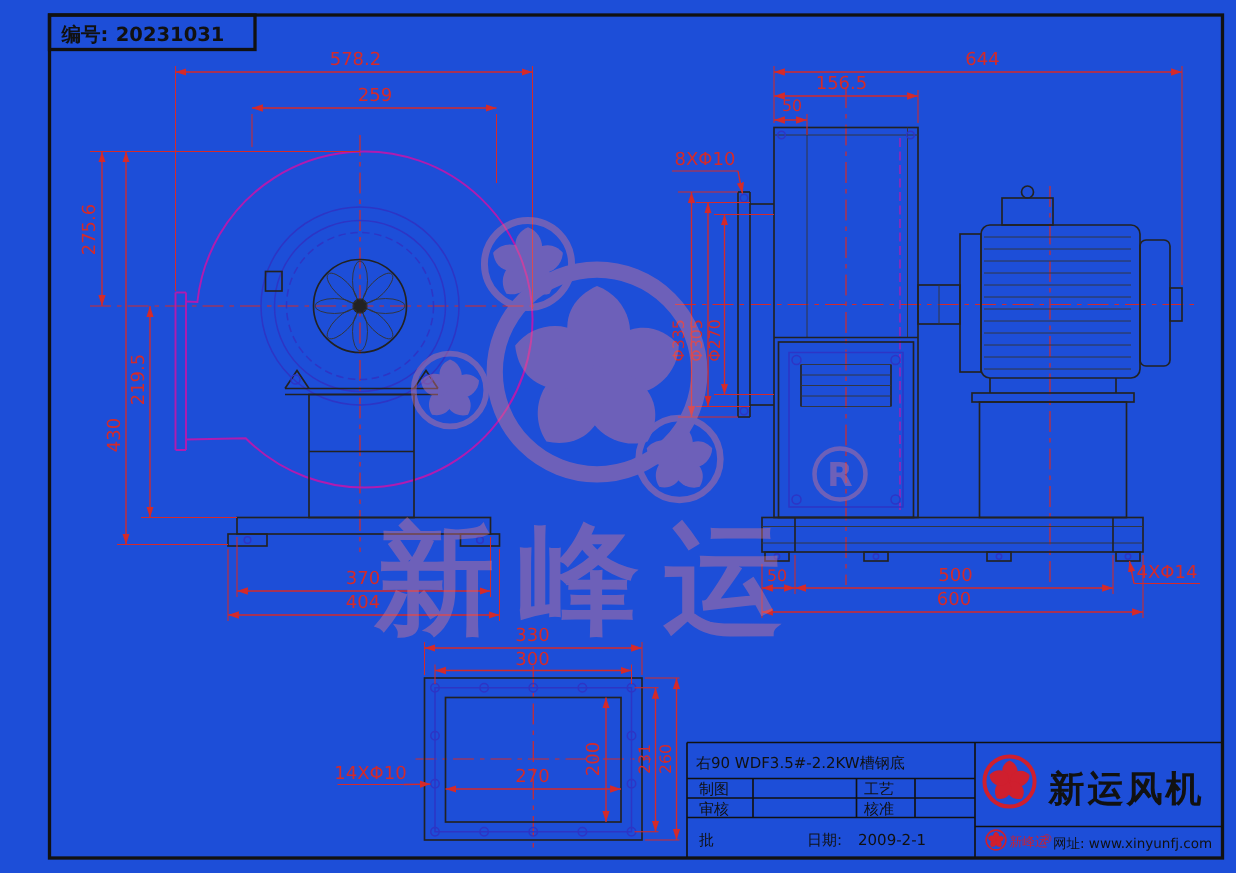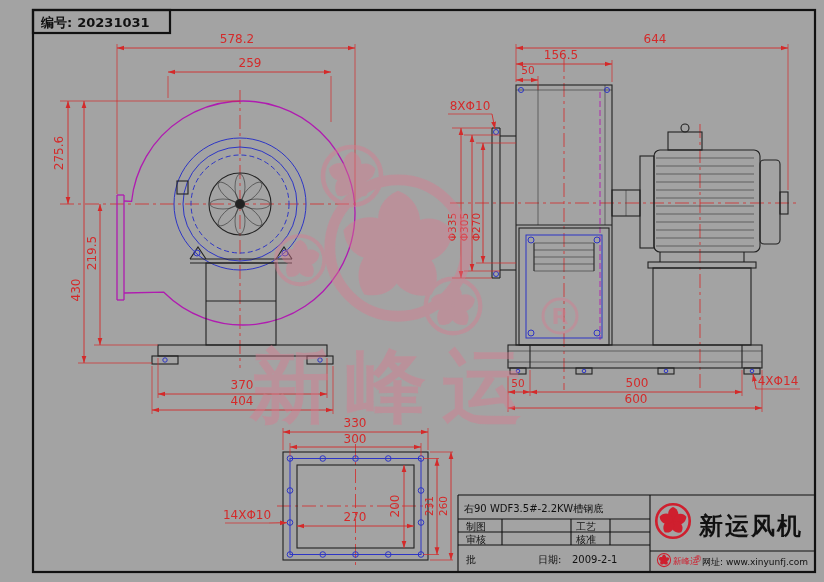--- a/index.html
+++ b/index.html
@@ -1,16 +1,16 @@
 <!DOCTYPE html>
 <html><head>
 <meta charset="utf-8">
 <style>
   html,body{margin:0;padding:0;background:#fff;}
-  #stage{position:relative;width:824px;height:582px;background:#a3a3a3;overflow:hidden;}
+  #stage{position:relative;width:824px;height:582px;background:#1d4ed8;overflow:hidden;}
   svg{position:absolute;left:0;top:0;}
   svg text{font-family:"DejaVu Sans","Liberation Sans",sans-serif;}
   .k{stroke:#222;fill:none;stroke-width:1.1;}
   .kt{stroke:#333;fill:none;stroke-width:0.6;}
   .m{stroke:#b01bb0;fill:none;stroke-width:1.3;}
   .md{stroke:#b01bb0;fill:none;stroke-width:0.9;stroke-dasharray:6 3;}
   .b{stroke:#2d35c5;fill:none;stroke-width:1;}
   .cl{stroke:#d42a2a;fill:none;stroke-width:0.8;stroke-dasharray:14 4 3 4;}
   .ext{stroke:#d42a2a;fill:none;stroke-width:0.7;}
   .dl{stroke:#d42a2a;fill:none;stroke-width:0.9;marker-start:url(#ar);marker-end:url(#ar);}

